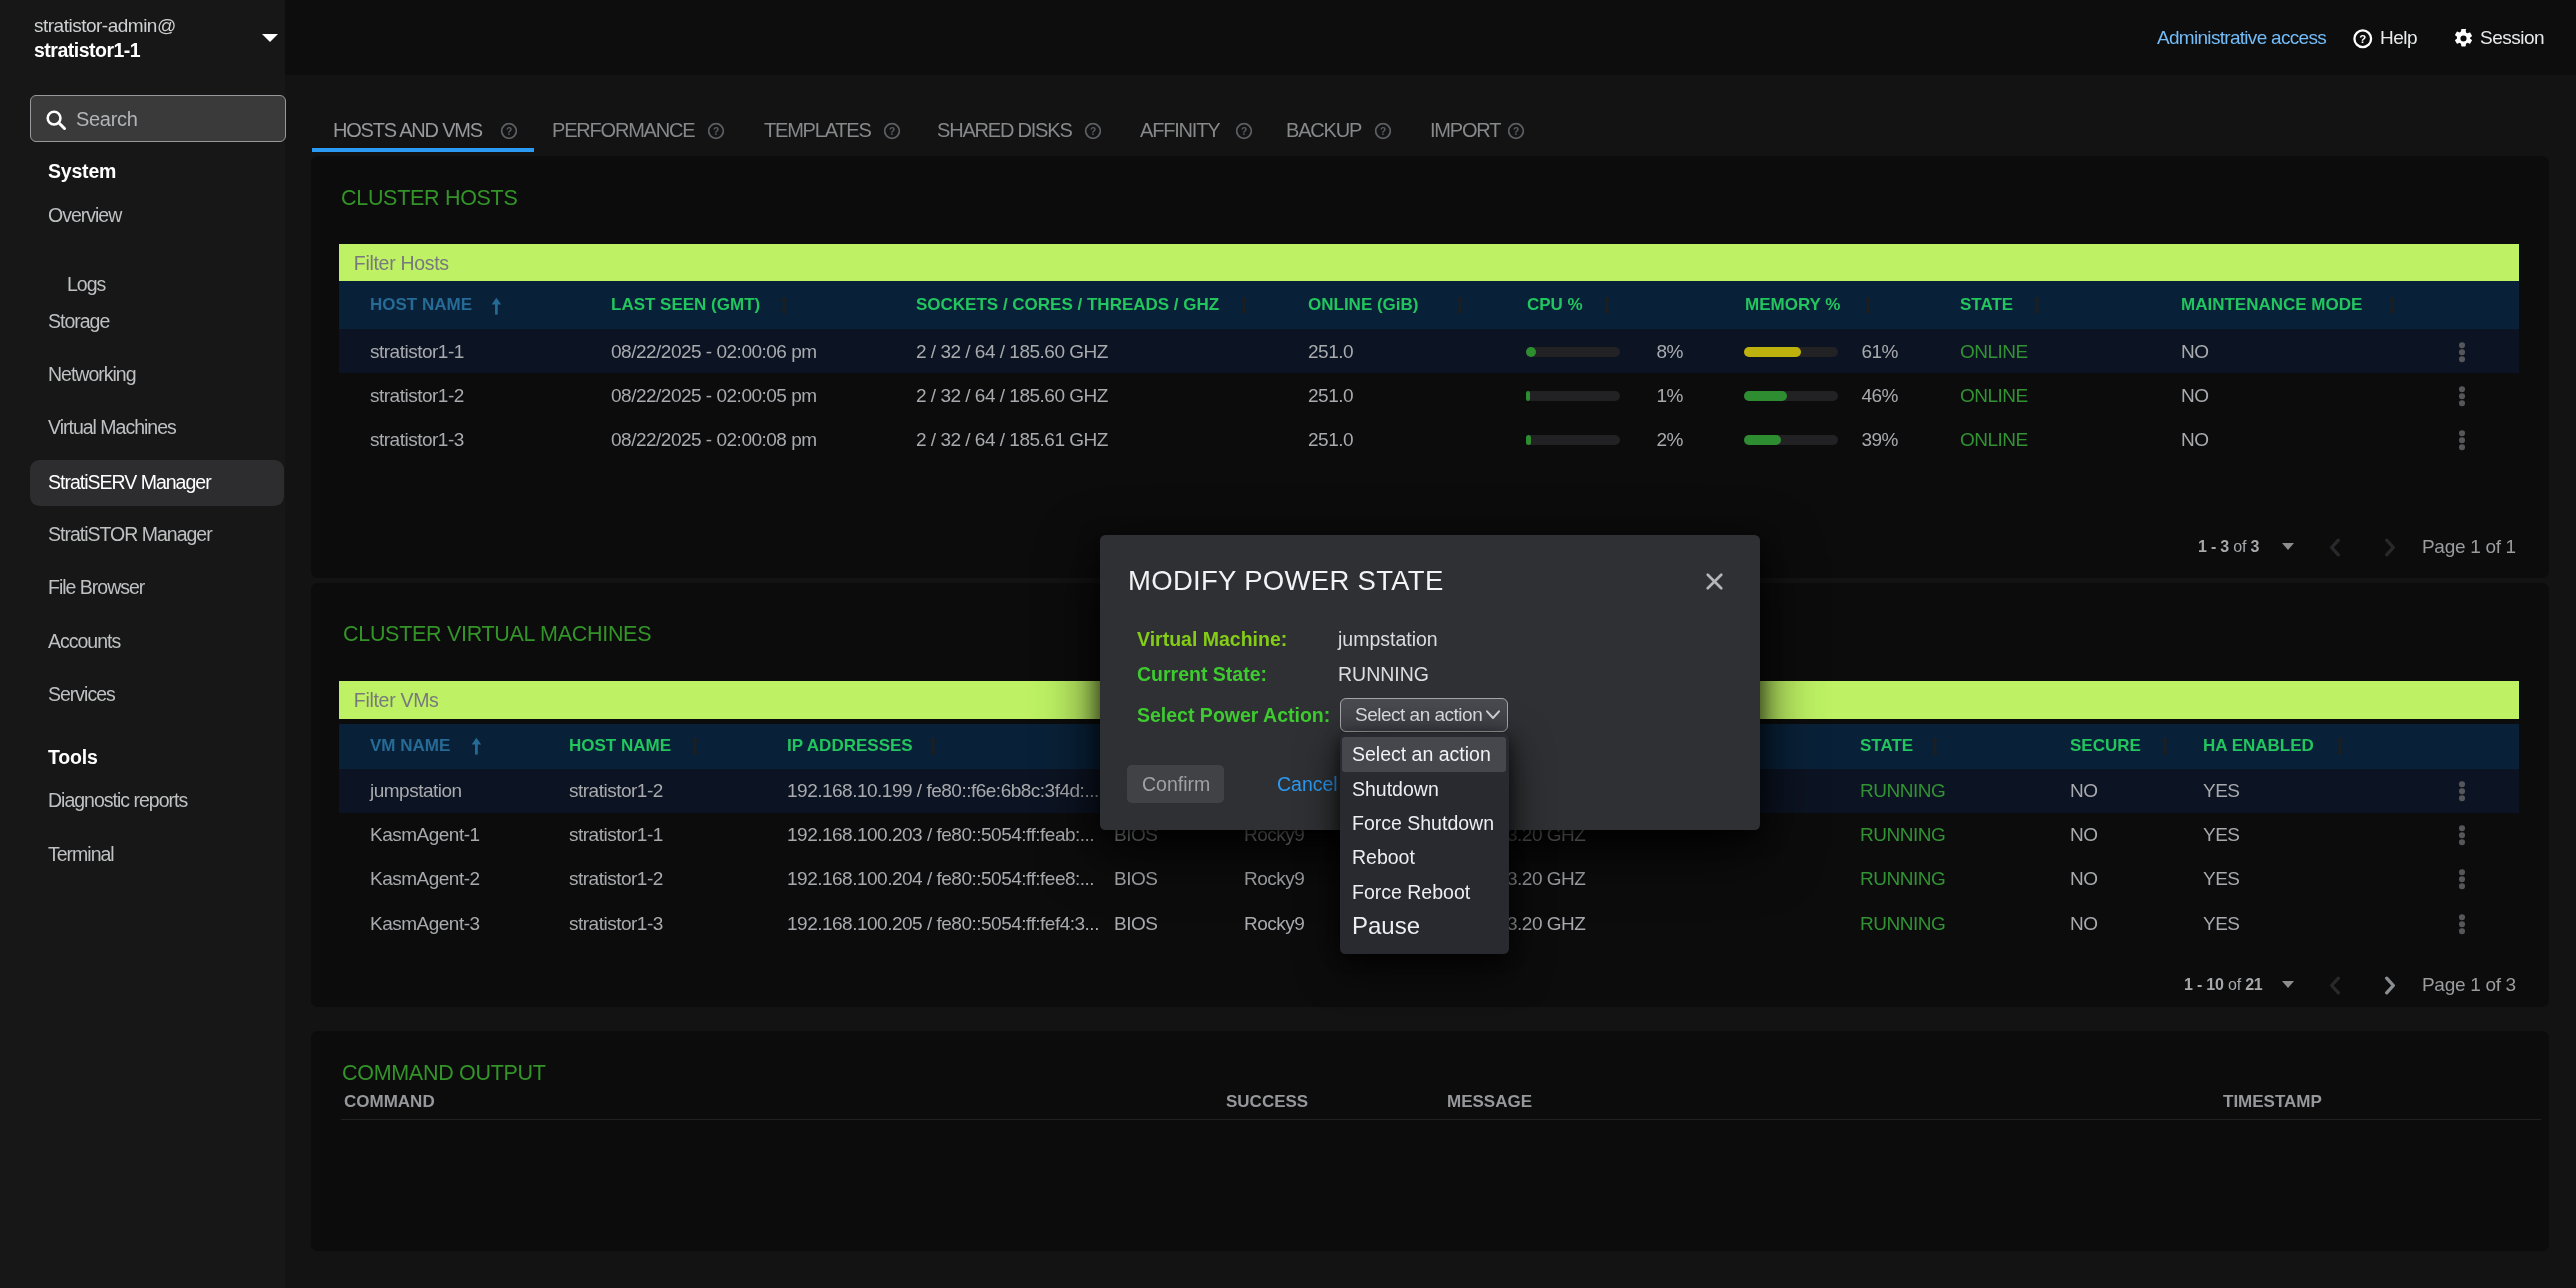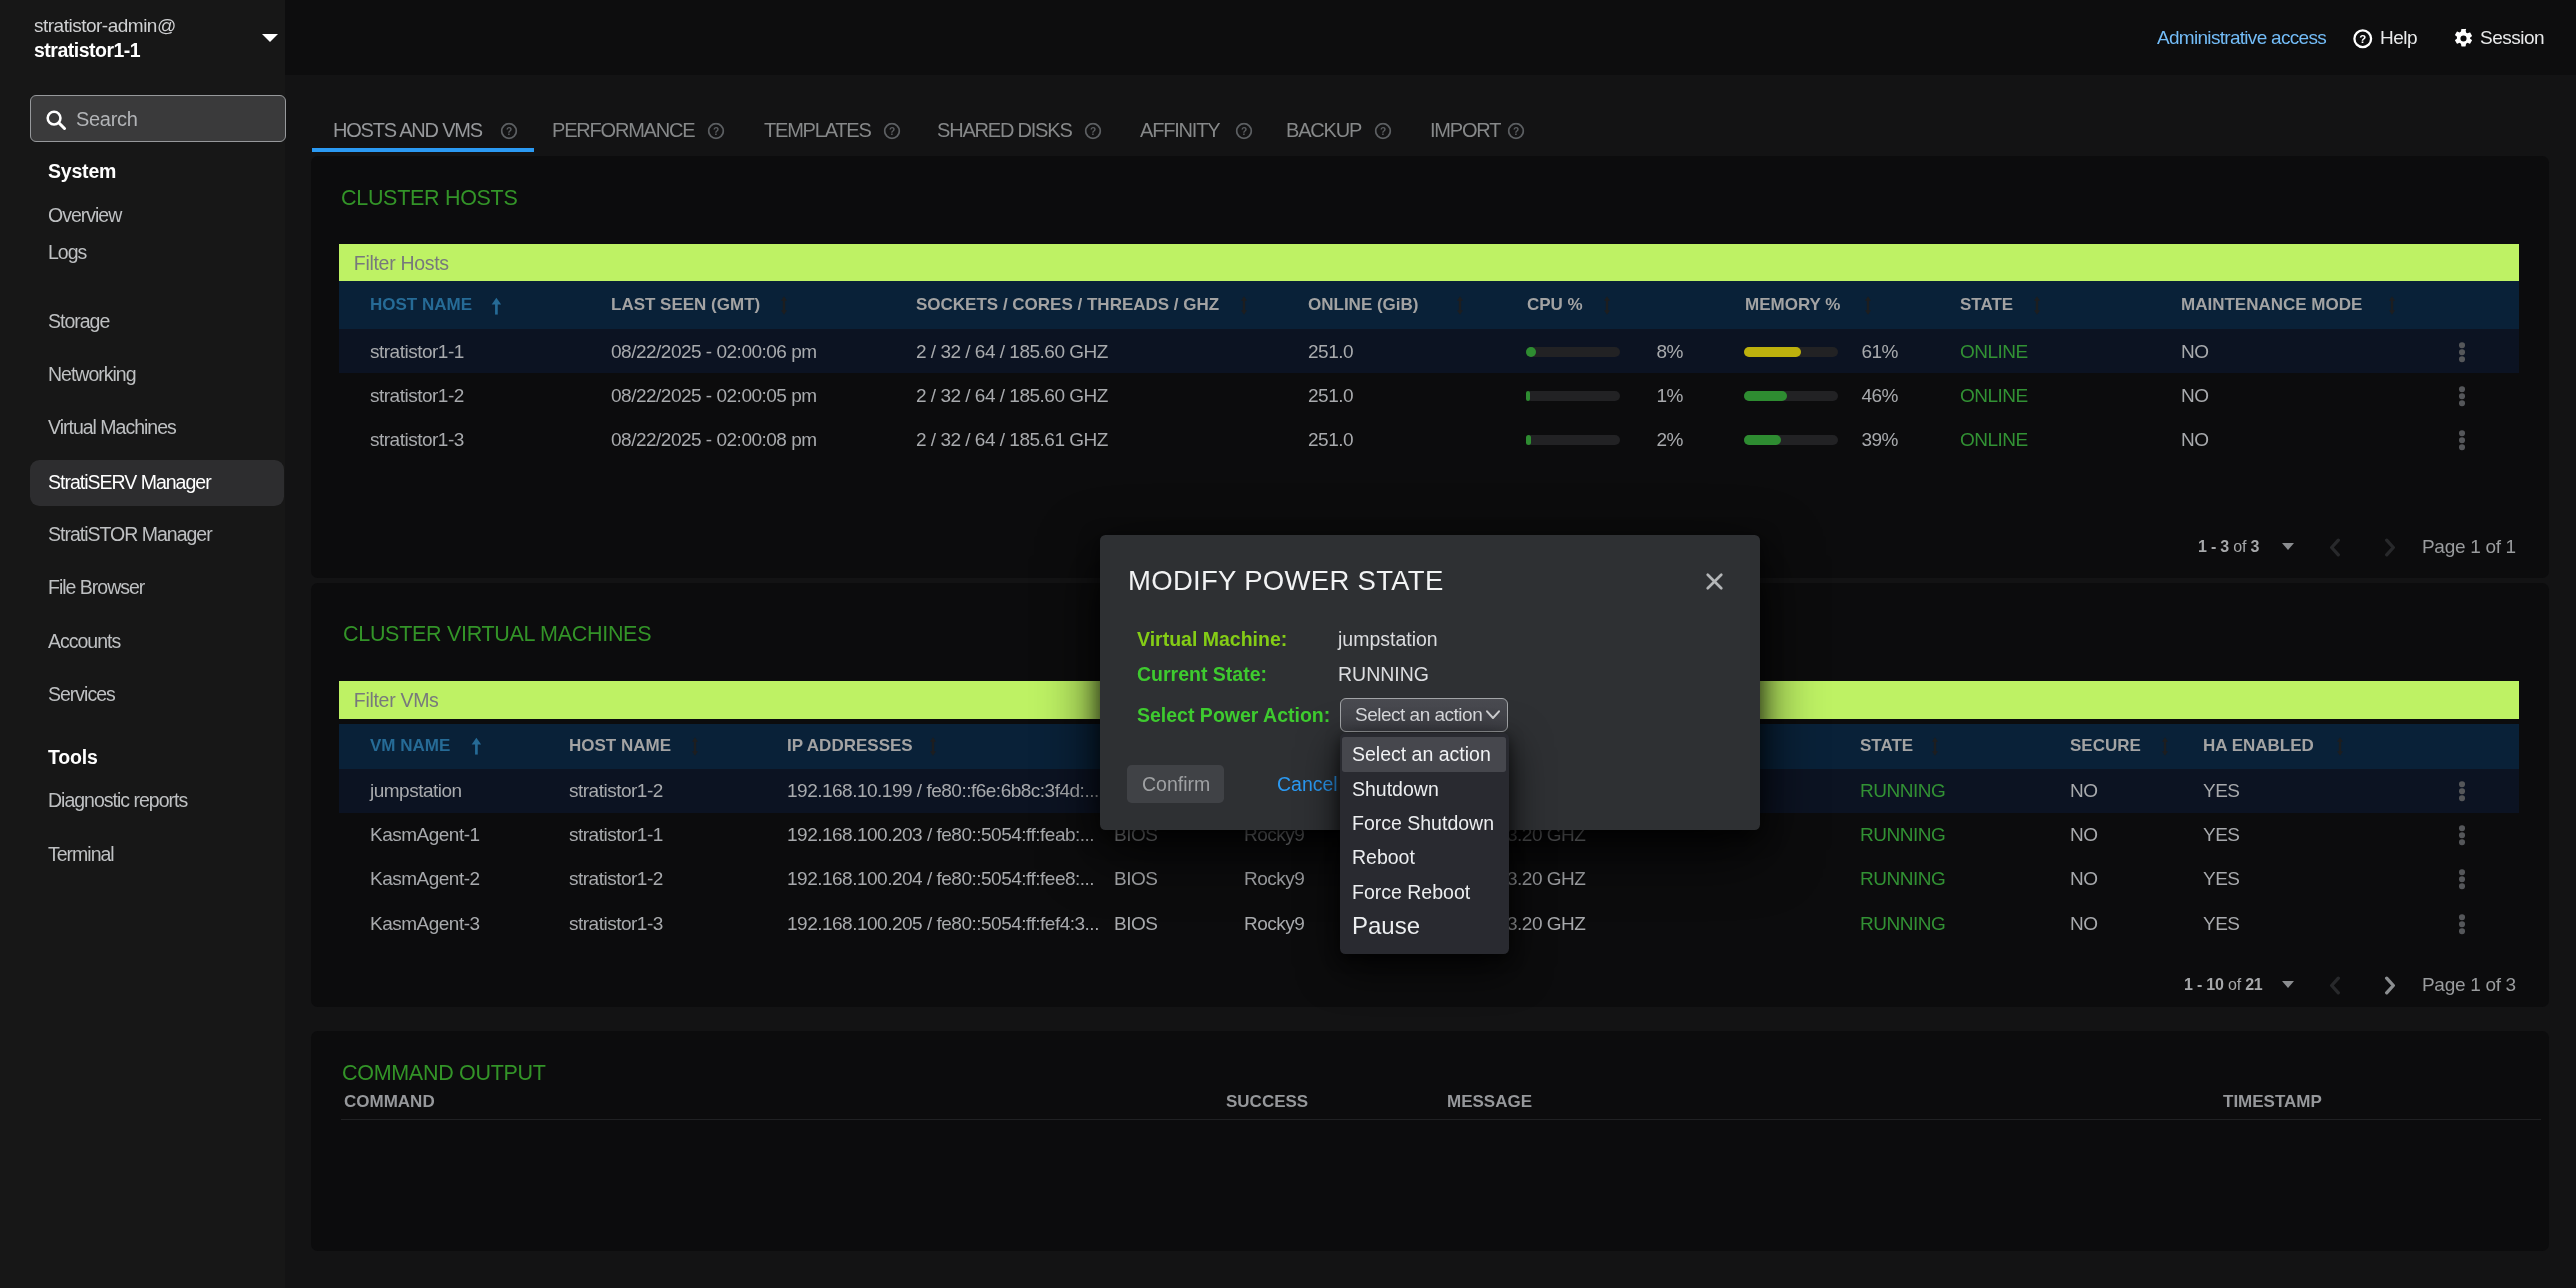--- a/index.html
+++ b/index.html
@@ -11,21 +11,21 @@
 #main{position:absolute;left:285px;top:75px;width:2291px;height:1213px;background:#131314;}
 .panel{position:absolute;left:311px;width:2238px;background:#0c0c0d;border-radius:6.7px;}
 .navitem{position:absolute;left:48px;transform:translateY(-50%);font-size:19.5px;letter-spacing:-1px;color:#bec0c2;white-space:nowrap;}
 .navhead{font-weight:bold;color:#fff;letter-spacing:-0.2px;}
 .tab{position:absolute;transform:translateY(-50%);top:130px;font-size:20px;letter-spacing:-1.2px;color:#868889;white-space:nowrap;}
 .qc{position:absolute;transform:translate(-50%,-50%);}
 .gtitle{position:absolute;transform:translateY(-50%);font-size:21.5px;font-weight:400;letter-spacing:-0.3px;color:#339428;white-space:nowrap;}
 .filter{position:absolute;left:339px;width:2180px;height:38px;background:#bef264;}
 .filter span{position:absolute;left:14.8px;top:50%;transform:translateY(-50%);font-size:19.5px;color:#77797c;letter-spacing:-0.3px;}
 .thead{position:absolute;left:339px;width:2180px;background:#092138;}
-.th{position:absolute;transform:translateY(-50%);font-size:17px;font-weight:bold;color:#a3a3a3;letter-spacing:0;white-space:nowrap;}
+.th{position:absolute;transform:translateY(-50%);font-size:17px;font-weight:bold;color:#22c55e;letter-spacing:0;white-space:nowrap;}
 .th.sorted{color:#266b96;}
 .cell{position:absolute;transform:translateY(-50%);font-size:19px;letter-spacing:-0.5px;color:#a8aaad;white-space:nowrap;}
 .green{color:#329234;}
 .selrow{position:absolute;left:339px;width:2180px;height:44px;background:#0c1322;}
 .bar{position:absolute;width:94px;height:10px;border-radius:5.4px;background:#222224;transform:translateY(-50%);}
 .bar i{position:absolute;left:0;top:0;height:10px;border-radius:5.4px;background:#2e8c31;}
 .kebab{position:absolute;transform:translate(-50%,-50%);width:6px;}
 .kebab i{display:block;width:5.7px;height:5.7px;border-radius:50%;background:#55575a;margin:0 auto 1.3px;}
 .kebab i:last-child{margin-bottom:0;}
 .pag{position:absolute;transform:translateY(-50%);font-size:16px;color:#a6a8aa;white-space:nowrap;letter-spacing:-0.2px;}
@@ -53,21 +53,21 @@
 <div class="abs" style="left:34px;top:39px;font-size:19.5px;letter-spacing:-0.5px;font-weight:bold;color:#fff;">stratistor1-1</div>
 <div class="abs" style="left:262px;top:34px;width:0;height:0;border-left:8px solid transparent;border-right:8px solid transparent;border-top:8.7px solid #fff;"></div>
 <div class="abs" style="left:29.5px;top:95px;width:256px;height:47px;border:1.3px solid #97999c;border-radius:6px;background:#3a3a3b;"></div>
 <svg class="abs" style="left:45px;top:109px;" width="21.5" height="21.5" viewBox="0 0 32 32">
     <circle cx="13.5" cy="13.5" r="9.5" fill="none" stroke="#fff" stroke-width="3.8"></circle>
     <line x1="20.5" y1="20.5" x2="29" y2="29" stroke="#fff" stroke-width="4.6" stroke-linecap="round"></line>
   </svg>
 <div class="abs cy" style="left:76px;top:119px;font-size:20px;color:#b2b4b7;letter-spacing:-0.3px;">Search</div>
 <div class="navitem navhead" style="top:171px;">System</div>
 <div class="navitem" style="top:215px;">Overview</div>
-<div class="navitem" style="top:252px;">Logs</div>
+<div class="navitem" style="top:284px;margin-left:19px;">Logs</div>
 <div class="navitem" style="top:321px;">Storage</div>
 <div class="navitem" style="top:374px;">Networking</div>
 <div class="navitem" style="top:427px;">Virtual Machines</div>
 <div class="abs" style="left:30px;top:460px;width:254px;height:46px;background:#2d2d2f;border-radius:9.4px;"></div>
 <div class="navitem" style="top:482px;color:#fff;">StratiSERV Manager</div>
 <div class="navitem" style="top:534px;">StratiSTOR Manager</div>
 <div class="navitem" style="top:587px;">File Browser</div>
 <div class="navitem" style="top:641px;">Accounts</div>
 <div class="navitem" style="top:694px;">Services</div>
 <div class="navitem navhead" style="top:757px;">Tools</div>

